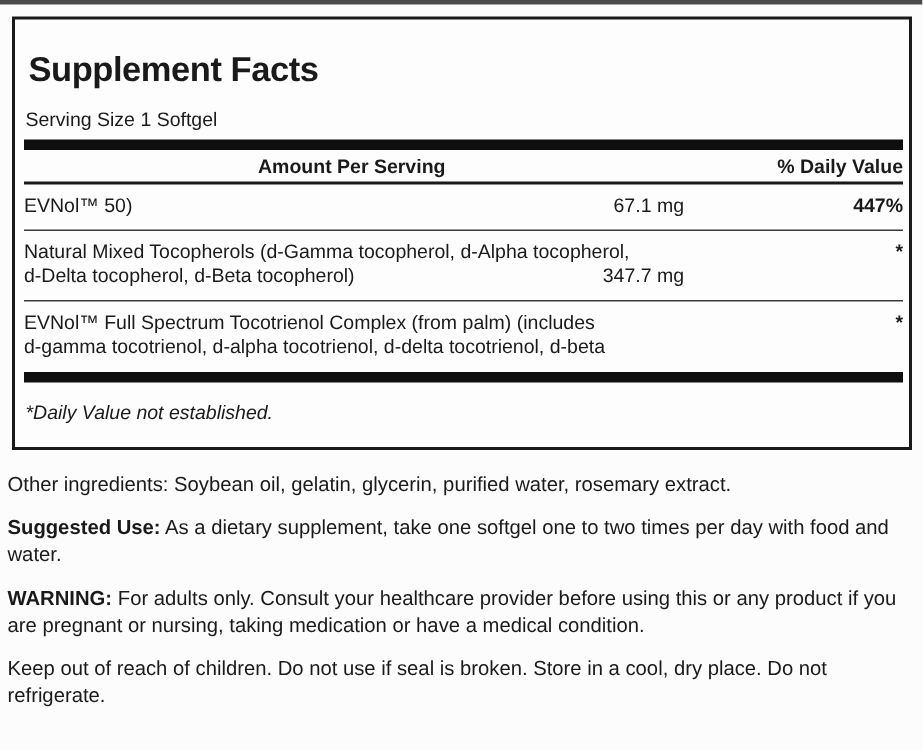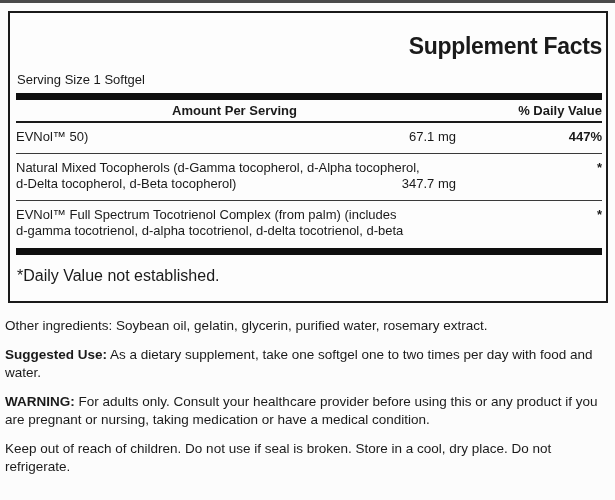--- a/index.html
+++ b/index.html
@@ -23,21 +23,20 @@
     margin: 8px 7px 14px 8px;
     border: 2px solid #1a1a1a;
     padding: 0 4px 0 6px;
     background: #fdfdfd;
   }
   .title {
     font-size: 23px;
     font-weight: 700;
     letter-spacing: -0.3px;
     margin: 20px 0 0 3px;
-    text-align: right;
   }
   .serving {
     font-size: 13px;
     margin: 12px 0 6px 1px;
   }
   .bar {
     height: 7px;
     background: #0f0f0f;
   }
   .header-row {
@@ -66,22 +65,23 @@
     text-align: right;
   }
   .amount-line { position: relative; }
   .amount {
     position: absolute;
     right: 146px;
     top: 0;
     white-space: nowrap;
   }
   .footnote {
-    font-size: 16px;
+    font-size: 13px;
     padding: 12px 0 16px 1px;
+    font-style: italic;
   }
   .info {
     margin: 0 10px 0 5px;
     font-size: 13.5px;
     line-height: 18px;
   }
   .info p { margin: 0 0 11px; }
   .info .plabel { font-weight: 700; }
 </style>
 </head>

